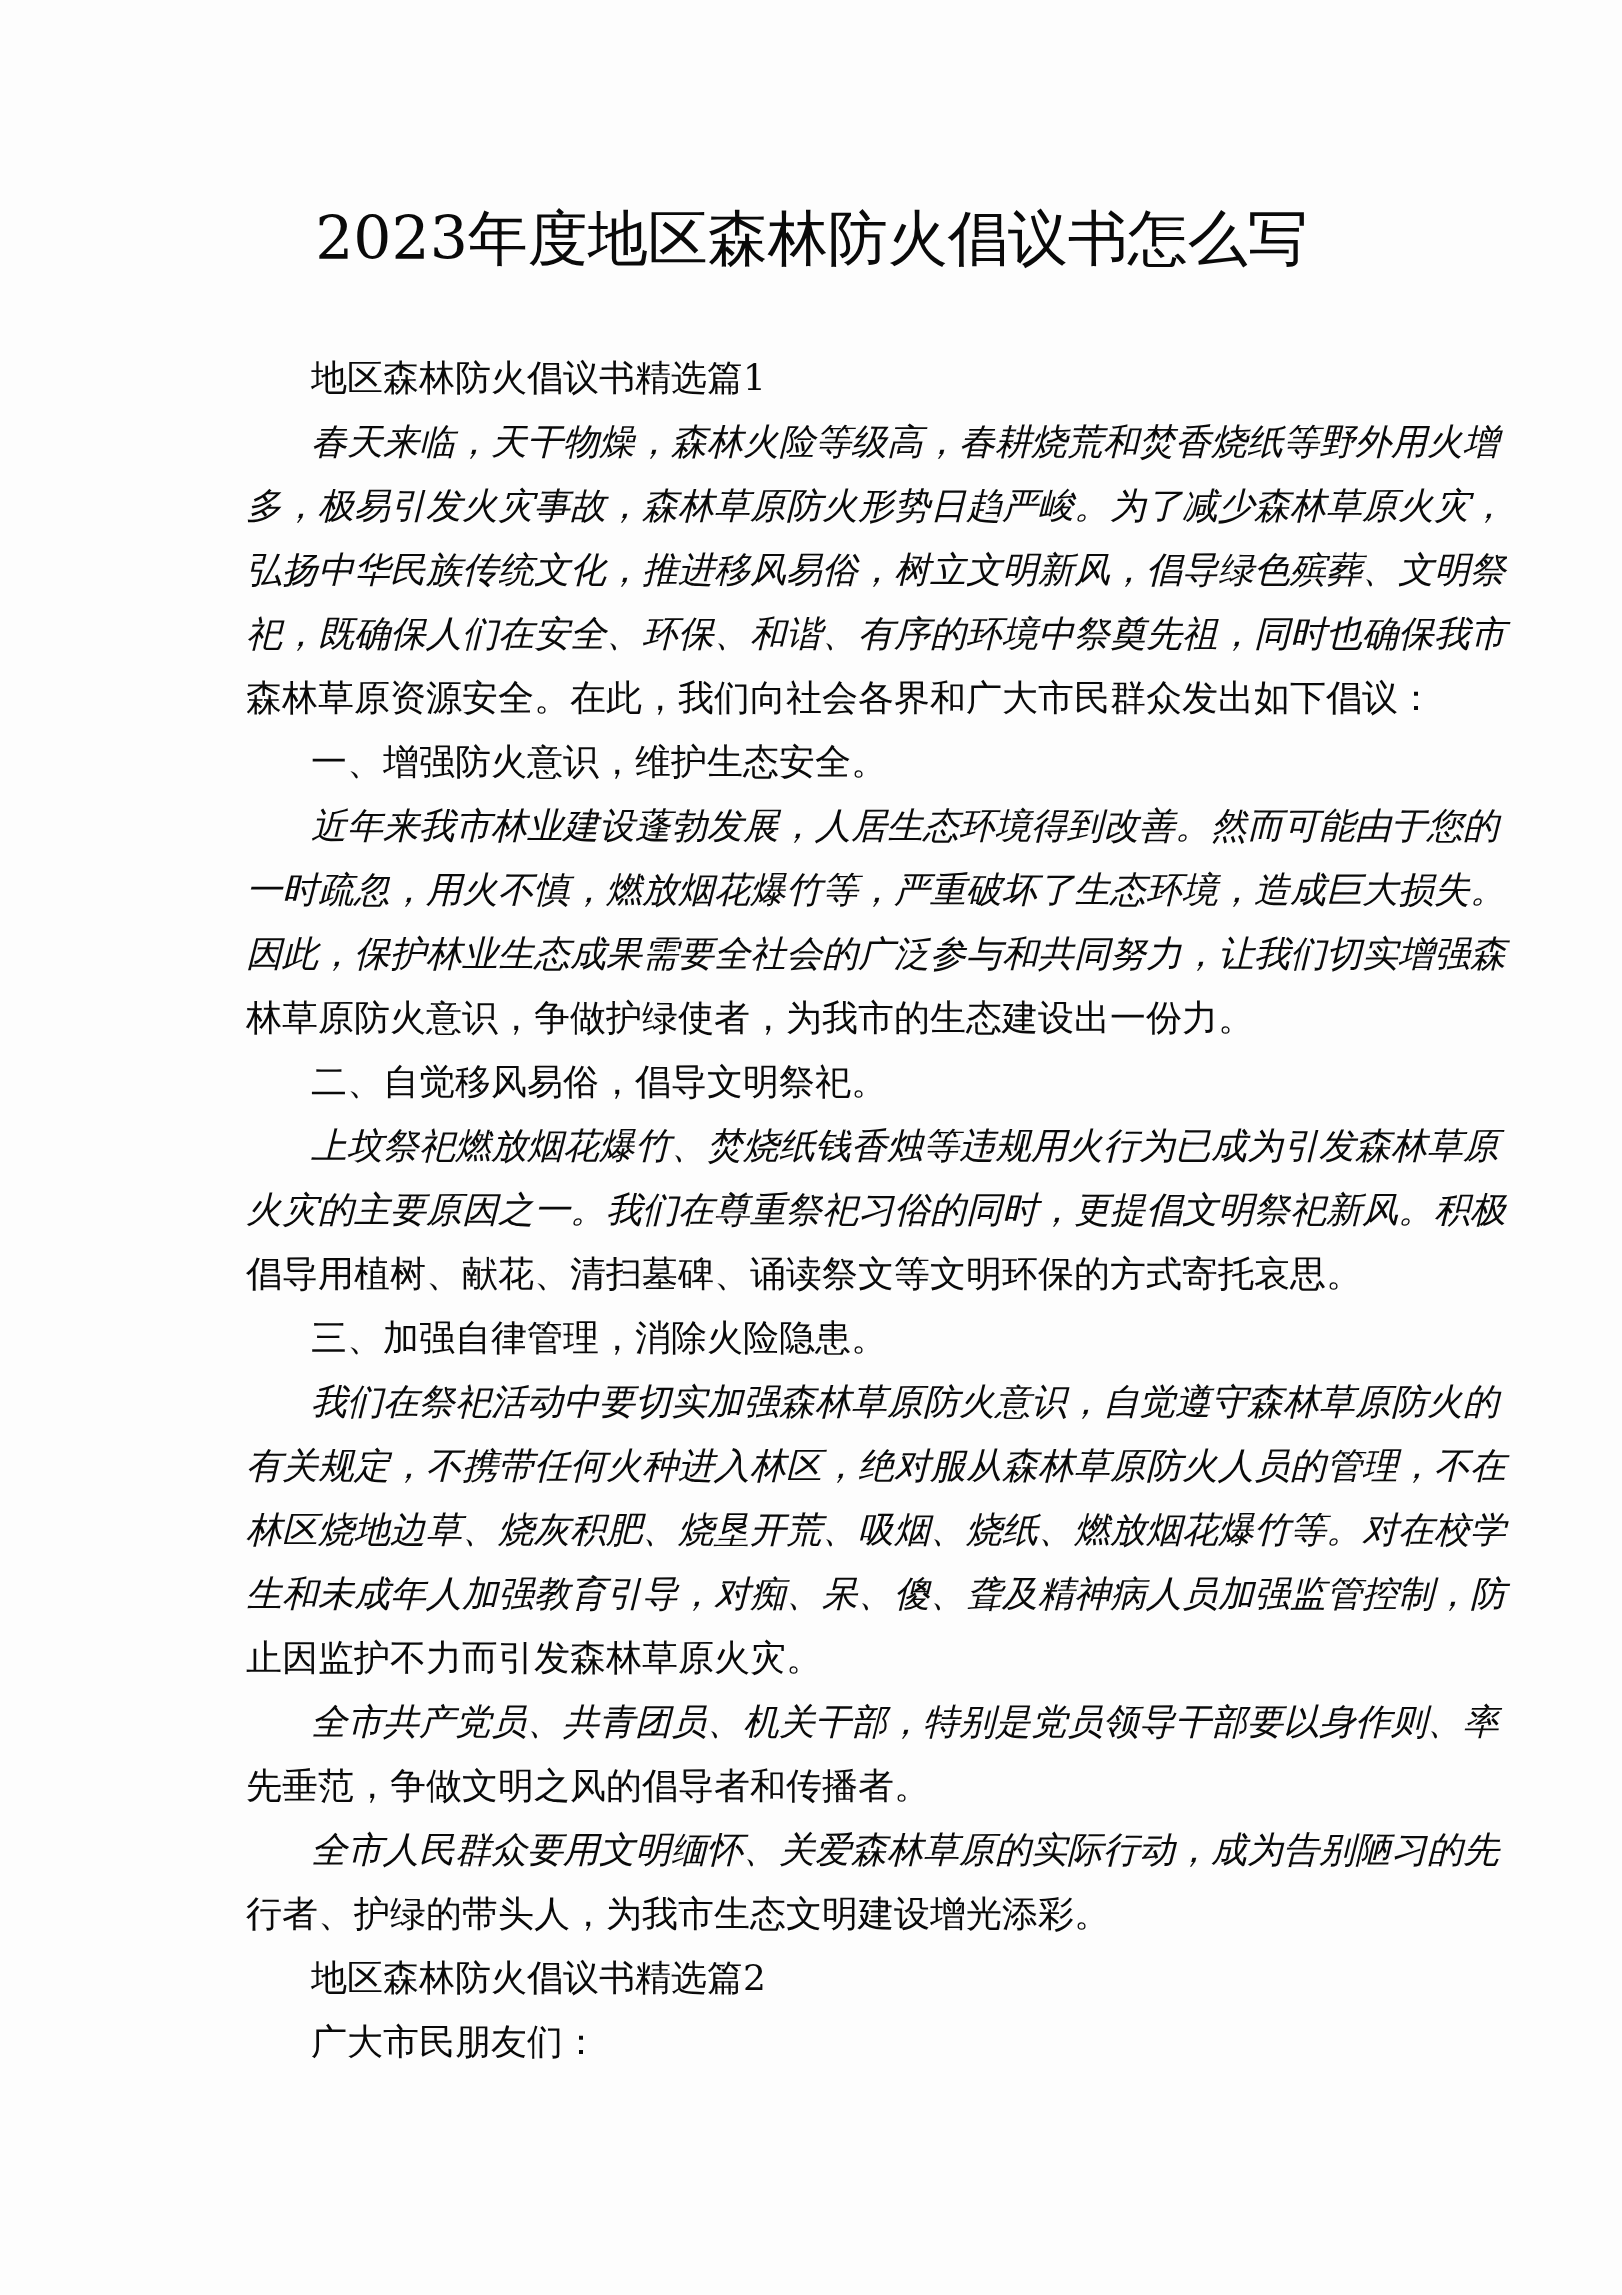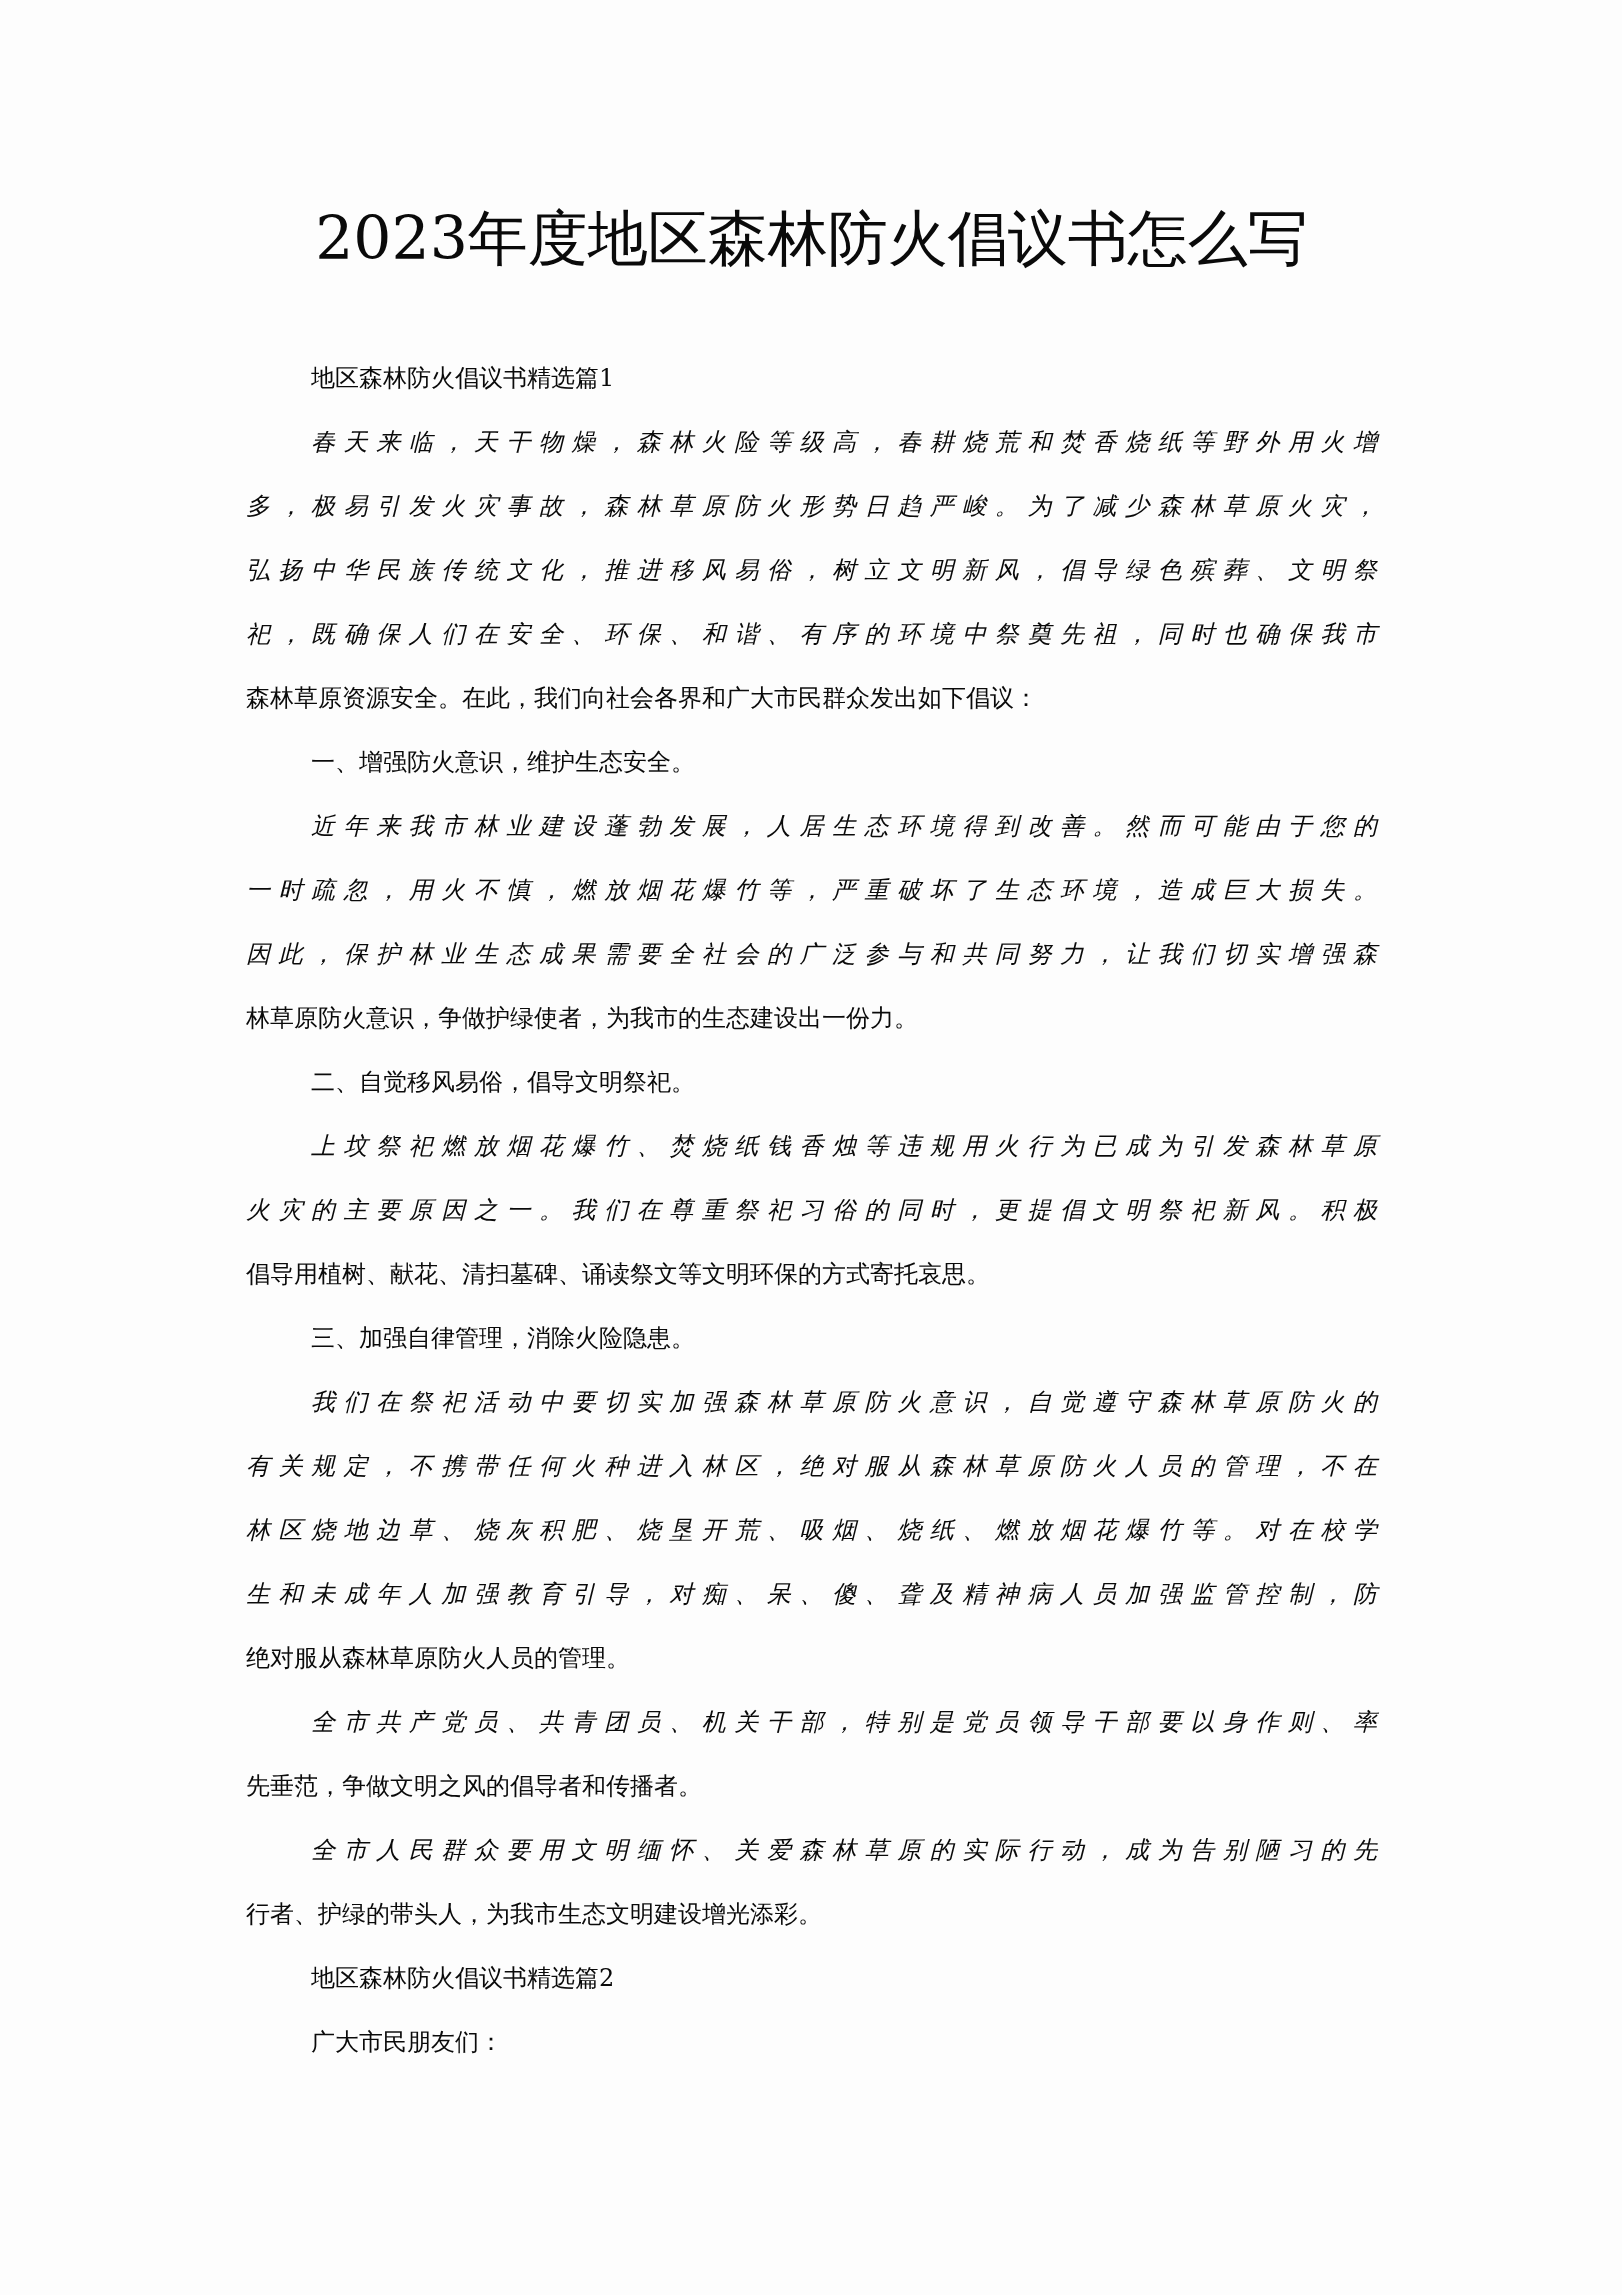--- a/index.html
+++ b/index.html
@@ -36,21 +36,21 @@
   .body {
     position: absolute;
     left: 246px;
     top: 353px;
     width: 1131px;
   }
   .line {
     display: block;
     height: 64px;
     line-height: 50px;
-    font-size: 24px;
+    font-size: 36px;
     white-space: nowrap;
     overflow: visible;
   }
   .line.full {
     text-align: justify;
     text-align-last: justify;
     font-style: italic;
   }
   .line.indent {
     padding-left: 65px;
@@ -80,21 +80,21 @@
     <span class="line short">林草原防火意识，争做护绿使者，为我市的生态建设出一份力。</span>
     <span class="line indent short">二、自觉移风易俗，倡导文明祭祀。</span>
     <span class="line indent full">上坟祭祀燃放烟花爆竹、焚烧纸钱香烛等违规用火行为已成为引发森林草原</span>
     <span class="line full">火灾的主要原因之一。我们在尊重祭祀习俗的同时，更提倡文明祭祀新风。积极</span>
     <span class="line short">倡导用植树、献花、清扫墓碑、诵读祭文等文明环保的方式寄托哀思。</span>
     <span class="line indent short">三、加强自律管理，消除火险隐患。</span>
     <span class="line indent full">我们在祭祀活动中要切实加强森林草原防火意识，自觉遵守森林草原防火的</span>
     <span class="line full">有关规定，不携带任何火种进入林区，绝对服从森林草原防火人员的管理，不在</span>
     <span class="line full">林区烧地边草、烧灰积肥、烧垦开荒、吸烟、烧纸、燃放烟花爆竹等。对在校学</span>
     <span class="line full">生和未成年人加强教育引导，对痴、呆、傻、聋及精神病人员加强监管控制，防</span>
-    <span class="line short">绝对服从森林草原防火人员的管理。</span>
+    <span class="line short">止因监护不力而引发森林草原火灾。</span>
     <span class="line indent full">全市共产党员、共青团员、机关干部，特别是党员领导干部要以身作则、率</span>
     <span class="line short">先垂范，争做文明之风的倡导者和传播者。</span>
     <span class="line indent full">全市人民群众要用文明缅怀、关爱森林草原的实际行动，成为告别陋习的先</span>
     <span class="line short">行者、护绿的带头人，为我市生态文明建设增光添彩。</span>
     <span class="line indent short">地区森林防火倡议书精选篇2</span>
     <span class="line indent short">广大市民朋友们：</span>
   </div>
 </div>
 
 

